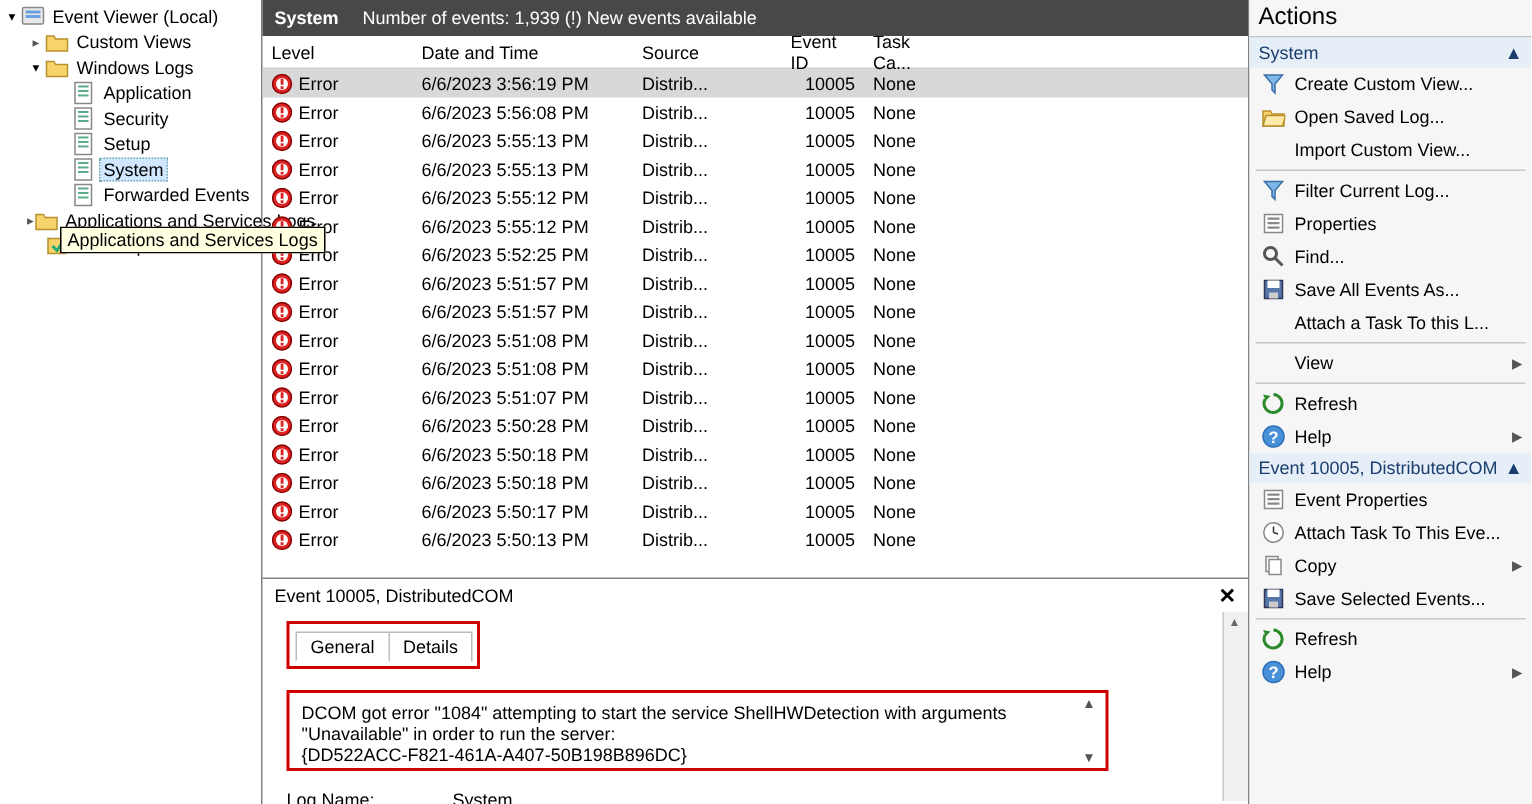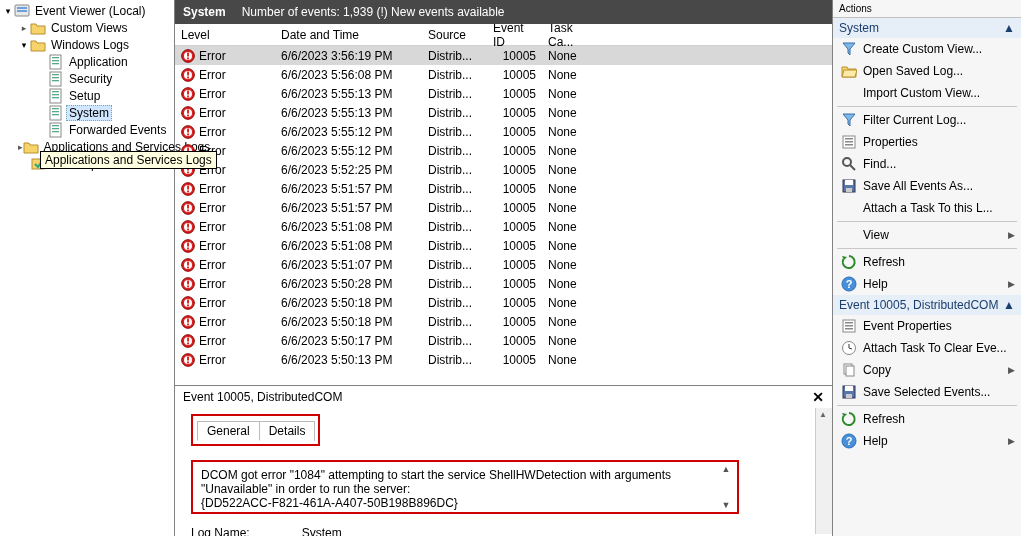--- a/index.html
+++ b/index.html
@@ -13,41 +13,41 @@
 .tree-item .lbl { padding:1px 3px; }
 .tree-item .lbl.sel { background:#d0e7ff; border:1px dotted #7aa; padding:0 2px; }
 .ind1 { padding-left:18px; } .ind2 { padding-left:36px; }
 .tooltip { position:absolute; left:40px; top:151px; background:#ffffe1; border:1px solid #000; padding:1px 4px; font-size:12px; z-index:10; }
 .center-pane { flex:1; display:flex; flex-direction:column; border-right:1px solid #828282; min-width:0;}
 .dark-bar { background:#484848; color:#fff; display:flex; align-items:center; height:24px; padding:0 8px; gap:16px;}
 .dark-bar .title { font-weight:bold; }
 .grid-wrap { flex:0 0 auto; height:362px; overflow:hidden; position:relative; border-bottom:1px solid #828282;}
 .grid-hdr { display:flex; background:#fff; border-bottom:1px solid #d0d0d0; height:22px; align-items:center; position:sticky; top:0;}
 .grid-hdr div { padding:17px 6px; border-right:1px solid transparent;}
-.col-level{width:100px;} .col-date{width:147px;} .col-src{width:65px;} .col-eid{width:55px; text-align:right; padding-right:8px;} .col-task{width:60px;}
+.col-level{width:100px;} .col-date{width:147px;} .col-src{width:65px;} .col-eid{width:55px; text-align:right; padding-right:8px;margin-left:34px;} .col-task{width:60px;}
 .grid-body { overflow-y:scroll; height:340px;}
 .grid-row { display:flex; height:19px; align-items:center;}
 .grid-row.sel { background:#d8d8d8; }
 .grid-row > div { padding:0 6px; white-space:nowrap; overflow:hidden; text-overflow:ellipsis;}
 .lvl-cell{display:flex;align-items:center;gap:4px;}
 .err-icon{width:14px;height:14px;}
 .detail-hdr { display:flex; align-items:center; justify-content:space-between; padding:4px 8px 4px 8px; height:22px;}
 .detail-hdr .x { font-weight:bold; font-size:14px; cursor:pointer;}
 .detail-body { padding:6px 8px 8px 16px; position:relative; height:126px;}
 .tabs { display:inline-flex; border:2px solid #d00000; padding:4px;}
 .tab { padding:2px 9px; font-size:12px; border:1px solid #bbb; border-bottom:none; background:#fff; position:relative; top:1px; margin-right:-1px; cursor:pointer;}
 .tab.active { background:#fff; border-bottom:1px solid #fff; z-index:2;}
 .msgbox { border:2px solid #d00000; margin-top:14px; padding:6px 22px 6px 8px; position:relative; width:548px; height:54px;}
 .msgbox .sc { position:absolute; right:4px; width:14px; text-align:center; color:#555; font-size:9px;}
 .msgbox .sc.up{top:2px;} .msgbox .sc.dn{bottom:2px;}
 .logname { margin-top:12px; display:flex; gap:52px;}
 .detail-right-scroll { position:absolute; right:0; top:0; bottom:0; width:17px; background:#f0f0f0; border-left:1px solid #ccc;}
 .detail-right-scroll::before{content:"▲"; position:absolute; top:2px; left:3px; font-size:8px; color:#666;}
 .actions-pane { width:188px; background:#f6f6f6; display:flex; flex-direction:column;}
-.actions-hdr { background:#f6f6f6; padding:3px 6px; font-weight:normal; border-bottom:1px solid #c0c0c0; color:#000; font-size:10px;}
+.actions-hdr { background:#f6f6f6; padding:3px 6px; font-weight:normal; border-bottom:1px solid #c0c0c0; color:#000; font-size:16px;}
 .section-hdr { background:#e6eef7; color:#1a3e6e; padding:3px 6px; font-size:12px; display:flex; justify-content:space-between; align-items:center; cursor:pointer;}
 .action-item { display:flex; align-items:center; height:22px; padding:0 6px 0 8px; cursor:pointer; gap:6px;}
 .action-item .ai{ width:16px; height:16px; flex-shrink:0;}
 .action-sep { height:1px; background:#c8c8c8; margin:2px 4px;}
 .chev { font-size:9px; color:#555; margin-left:auto;}
 svg { display:block; }
 </style>
 </head>
 <body>
 
@@ -551,21 +551,21 @@
  <div class="action-item">
       <svg class="ai">
         <use href="#i-props"></use>
       </svg>
       <span>Event Properties</span>
     </div>
  <div class="action-item">
       <svg class="ai">
         <use href="#i-clock"></use>
       </svg>
-      <span>Attach Task To Clear Eve...</span>
+      <span>Attach Task To This Eve...</span>
     </div>
  <div class="action-item">
       <svg class="ai">
         <use href="#i-copy"></use>
       </svg>
       <span>Copy</span>
       <span class="chev">▶</span>
     </div>
  <div class="action-item">
       <svg class="ai">

